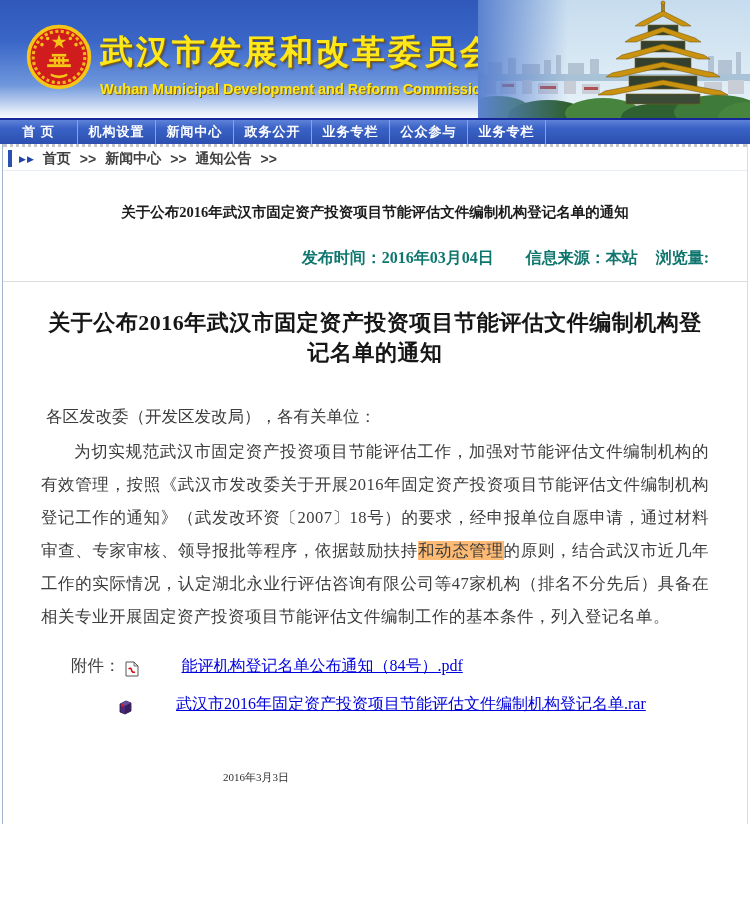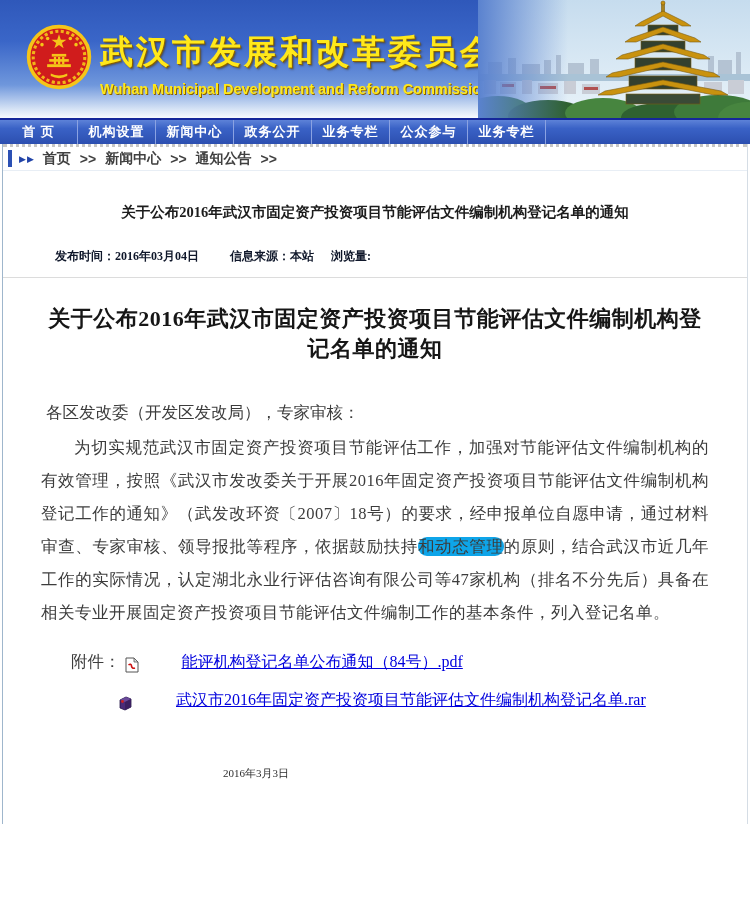--- a/index.html
+++ b/index.html
@@ -54,35 +54,35 @@
     color:#404040; font-size:14px; font-weight:bold; text-decoration:none; margin-right:9px;
   }
   .breadcrumb a{ cursor:pointer; }
 
   
   .content{ min-height:653px; padding:0 38px 30px 38px; color:#3c3c3c; }
   .article-title-small{
     padding-top:32px; text-align:center; font-size:14.5px; font-weight:bold; color:#1c1c1c;
   }
   .article-meta{
-    margin-top:26px; text-align:left; font-size:12px; font-weight:bold; color:#0f172a;
+    margin-top:26px; text-align:right; font-size:16px; font-weight:bold; color:#0f766e;
   }
   .article-meta .seg{ margin:0 14px; }
   .meta-rule{ margin:12px -38px 0 -38px; border:0; border-top:1px solid #dcdcdc; height:0; }
   .article-heading{
     margin-top:26px; text-align:center; font-size:22px; font-weight:bold; color:#161616;
     letter-spacing:.5px;
   }
   .salutation{ margin-top:32px; font-size:16.5px; line-height:33px; text-indent:.3em; }
   .para{
     margin-top:2px; font-size:16.5px; line-height:33px; text-indent:2em;
     text-align:justify; letter-spacing:.5px;
   }
   .para + .para{ margin-top:6px; }
-  .hl{ background:#0ea5e9;border-radius:9px; }
+  .hl{ background:#fdba74; }
 
   .attachments{ margin-top:22px; font-size:16px; }
   .attach-row{ display:flex; align-items:flex-end; margin-left:30px; }
   .attach-row.second{ margin-left:73px; margin-top:17px; }
   .attach-label{ color:#3c3c3c; font-size:16.5px; }
   .file-icon{ display:inline-flex; margin:0 3px 0 4px; }
   .attach-link{ color:#0000dd; text-decoration:underline; cursor:pointer;padding-left:40px; }
 
   .article-date{ margin-top:55px; margin-left:182px; font-size:11px; color:#2e2e2e; }
 </style>
@@ -213,21 +213,21 @@
     <div class="article-meta">
       <span class="seg">发布时间：2016年03月04日</span>
       <span class="seg">信息来源：本站</span>
       <span>浏览量:</span>
     </div>
 
     <hr class="meta-rule">
 
     <div class="article-heading">关于公布2016年武汉市固定资产投资项目节能评估文件编制机构登记名单的通知</div>
 
-    <div class="salutation">各区发改委（开发区发改局），专家审核：</div>
+    <div class="salutation">各区发改委（开发区发改局），各有关单位：</div>
 
     <p class="para"><span>为切实规范武汉市固定资产投资项目节能评估工作，加强对节能评估文件编制机构的有效管理，按照《武汉市发改委关于开展2016年固定资产投资项目节能评估文件编制机构登记工作的通知》（武发改环资〔2007〕18号）的要求，经申报单位自愿申请，通过材料审查、专家审核、领导报批等程序，依据鼓励扶持</span><span class="hl">和动态管理</span><span>的原则，结合武汉市近几年工作的实际情况，认定湖北永业行评估咨询有限公司等47家机构（排名不分先后）具备在相关专业开展固定资产投资项目节能评估文件编制工作的基本条件，列入登记名单。</span></p>
 
 
     <div class="attachments">
       <div class="attach-row">
         <span class="attach-label">附件：</span>
         <span class="file-icon">
           <svg width="14" height="16" viewBox="0 0 14 16">
             <path d="M1 1 h8 l4 4 v10 h-12 z" fill="#fff" stroke="#555" stroke-width="1"></path>

